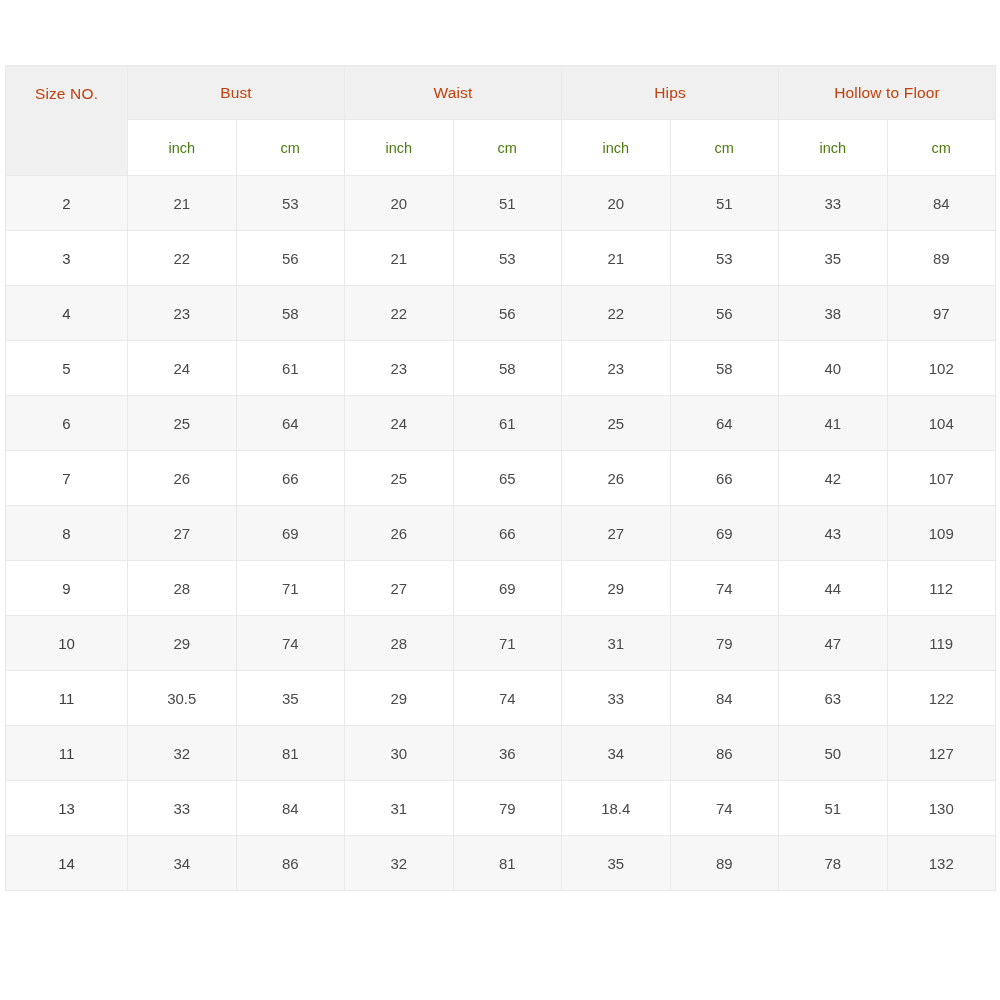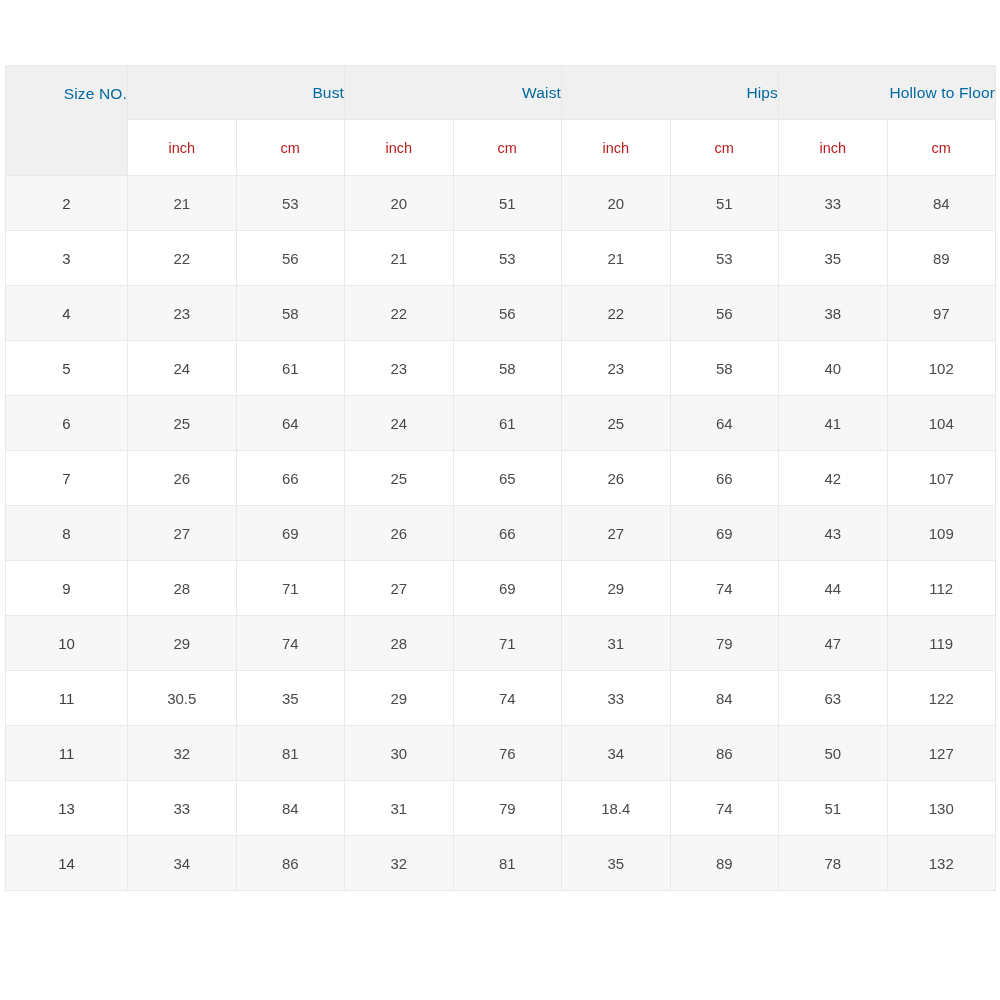--- a/index.html
+++ b/index.html
@@ -45,46 +45,45 @@
     text-align: center;
     vertical-align: middle;
     padding: 0;
     font-weight: normal;
   }
 
   
   tr.group-head > th {
     height: 53px;
     background: #f0f0f0;
-    color: #0369a1;
+    color: #c2410c;
     font-size: 15.5px;
     font-weight: normal;
     letter-spacing: 0.15px;
-    text-align: right;
   }
 
   
   th.size-head {
     background: #f0f0f0;
     color: #1d1d1d;
     font-size: 15.5px;
     font-weight: normal;
   }
   
   th.size-head .sizehead-inner {
     display: block;
     padding-bottom: 55px;
     line-height: 53px;
   }
 
   
   tr.unit-head > th {
     height: 55px;
     background: #ffffff;
-    color: #b91c1c;
+    color: #4d7c0f;
     font-size: 14.5px;
     font-weight: normal;
   }
 
   
   tbody tr td {
     height: 54px;
     font-size: 15px;
     color: #4a4a4a;
   }
@@ -245,21 +244,21 @@
             <td>33</td>
             <td>84</td>
             <td>63</td>
             <td>122</td>
           </tr>
           <tr class="stripe">
             <td class="size-cell">11</td>
             <td>32</td>
             <td>81</td>
             <td>30</td>
-            <td>76</td>
+            <td>36</td>
             <td>34</td>
             <td>86</td>
             <td>50</td>
             <td>127</td>
           </tr>
           <tr class="plain">
             <td class="size-cell">13</td>
             <td>33</td>
             <td>84</td>
             <td>31</td>

